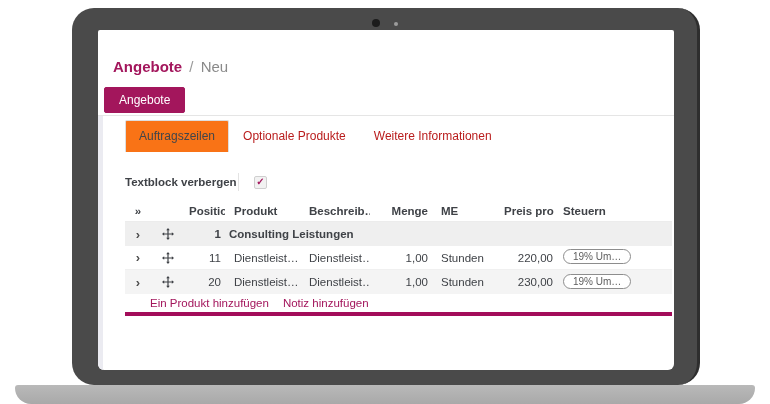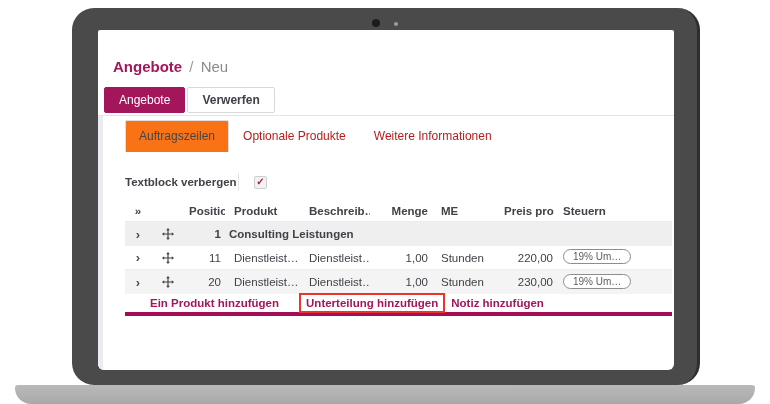--- a/index.html
+++ b/index.html
@@ -56,21 +56,21 @@
   .row-striped{background:#f4f4f4;}
   .row-plain{background:#ffffff;border-bottom:1px solid #f0f0f0;}
   .section-name{grid-column:4 / -1;padding:0 4px;}
   .chev{color:#4d4d4d;font-size:13px;font-weight:700;text-align:center;cursor:pointer;line-height:1;}
   .handle{display:flex;justify-content:center;align-items:center;cursor:grab;}
   .handle svg{width:12px;height:12px;fill:#3f4247;}
   .pill{display:inline-block;border:1.5px solid #8d8d8d;border-radius:999px;padding:1px 9px;
     font-size:10px;color:#5d5d5d;background:#ffffff;max-width:78px;overflow:hidden;
     white-space:nowrap;cursor:pointer;}
 
-  .tfoot{display:flex;align-items:center;height:17px;padding-left:25px;font-size:11.5px;background:#fff;font-weight:bold;}
+  .tfoot{display:flex;align-items:center;height:17px;padding-left:25px;font-size:11.5px;background:#fff;}
   .flink{color:#a3165c;cursor:pointer;white-space:nowrap;}
   .flink-box{border:2.5px solid #e8362d;padding:2px 5px;margin:0 6px;}
   .flink-gap{margin-right:14px;}
   .thick-line{width:547px;height:4px;background:#a30d5a;margin-top:1px;}
 </style>
 </head>
 <body>
 
 <div class="stage">
 
@@ -83,21 +83,20 @@
     <div class="left-strip"></div>
 
     <div class="breadcrumb">
       <span class="crumb-parent">Angebote</span>
       <span class="crumb-sep">/</span>
       <span class="crumb-current">Neu</span>
     </div>
 
     <div class="btn-row">
       <button class="btn btn-save">Angebote</button>
-      <button class="btn btn-discard">Verwerfen</button>
     </div>
 
     <div class="header-sep"></div>
 
     <div class="tabs">
       <div class="tab active">Auftragszeilen</div>
       <div class="tab inactive">Optionale Produkte</div>
       <div class="tab inactive">Weitere Informationen</div>
     </div>
 
@@ -165,23 +164,20 @@
         <div class="cell c-right">1,00</div>
         <div class="cell c-me">Stunden</div>
         <div class="cell c-right">230,00</div>
         <div class="cell c-steuern">
           <span class="pill">19% Um…</span>
         </div>
       </div>
 
       <div class="tfoot">
         <span class="flink flink-gap">Ein Produkt hinzufügen</span>
-        <span class="flink-box">
-          <span class="flink">Unterteilung hinzufügen</span>
-        </span>
         <span class="flink">Notiz hinzufügen</span>
       </div>
 
       <div class="thick-line"></div>
     </div>
   </div>
 
   <div class="laptop-base"></div>
 </div>
 

